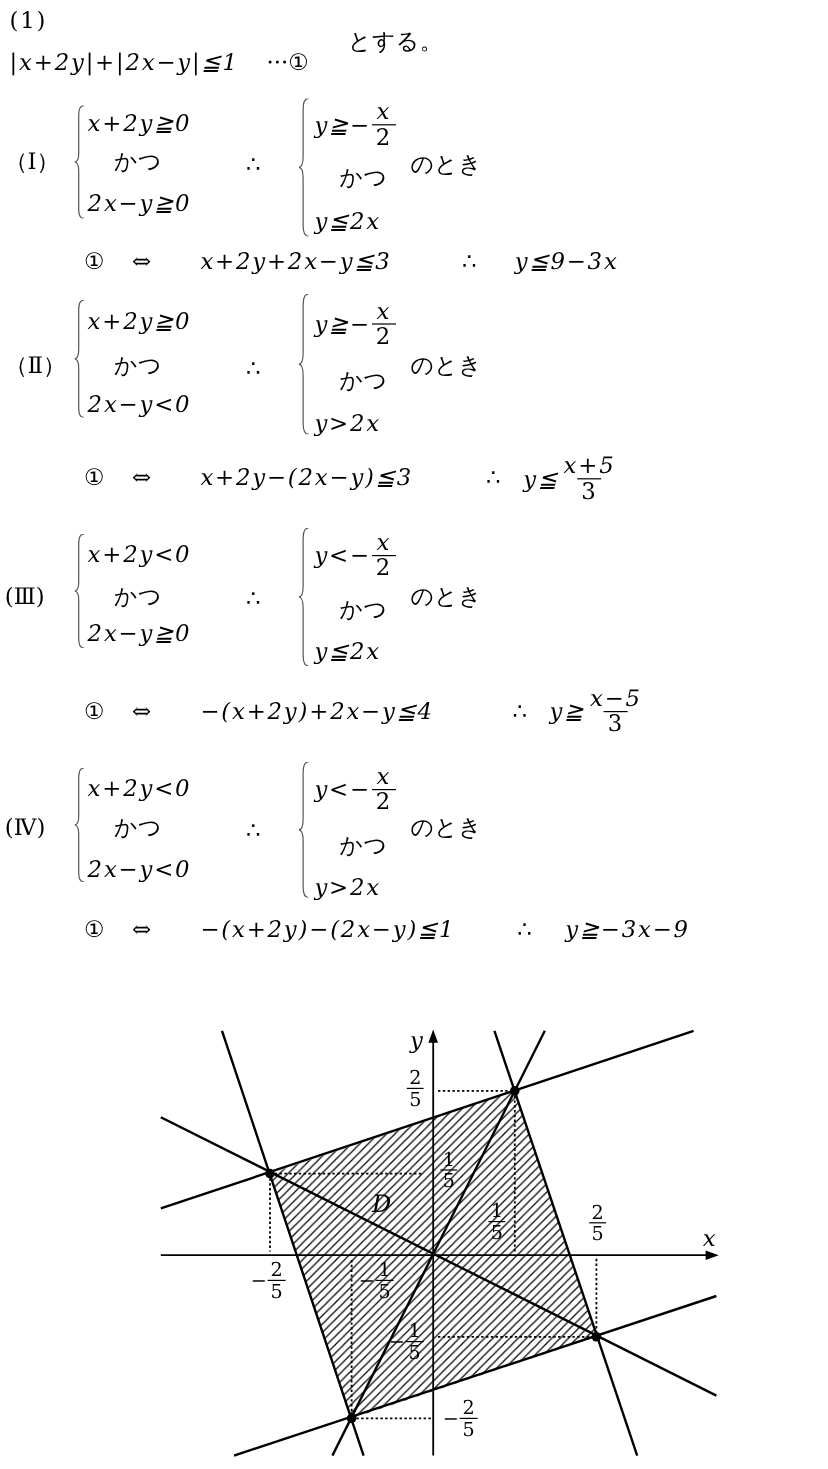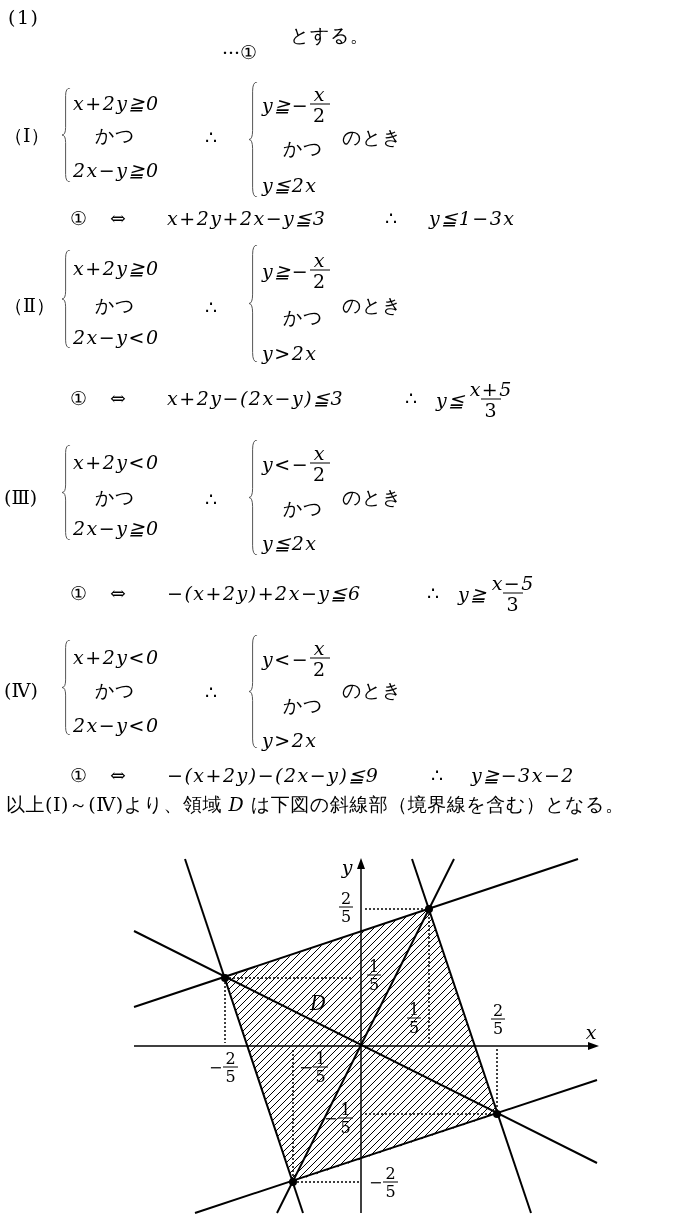--- a/index.html
+++ b/index.html
@@ -24,20 +24,21 @@
   .glab .frac .num, .glab .frac .den { line-height:17px; padding:0 2px; font-style:normal; }
   .glab .minus { margin-right:0px; }
   .axlab { position:absolute; font-style:italic; font-size:19px; transform:translate(-50%,-50%); }
 </style>
 </head>
 <body>
 
 <div id="page">
 
   <div class="t math" style="left:8px;top:6px">(1)</div>
+  <div class="t math it" style="left:8px;top:41px">|x+2y|+|2x−y|≦1</div>
   <div class="t" style="left:222px;top:41px">···①</div>
   <div class="t jp" style="left:290px;top:24px">とする。</div>
 
   <div>
     <div class="t" style="left:4px;top:124px">（Ⅰ）</div>
     <div class="brace" style="left:62px;top:88px;height:94px">
       <svg viewBox="0 0 10 100" preserveAspectRatio="none">
           <path d="M9,0 Q4,0 4,8 L4,42 Q4,50 0,50 Q4,50 4,58 L4,92 Q4,100 9,100" fill="none" stroke="#555" stroke-width="1" vector-effect="non-scaling-stroke"></path>
         </svg>
     </div>
@@ -57,21 +58,21 @@
         <span class="den">2</span>
       </span>
     </div>
     <div class="t jp" style="left:283px;top:137px">かつ</div>
     <div class="t math it" style="left:262px;top:174px">y≦2x</div>
     <div class="t jp" style="left:342px;top:126px">のとき</div>
     <div class="t" style="left:70px;top:207px">①</div>
     <div class="t" style="left:110px;top:207px">⇔</div>
     <div class="t math it" style="left:167px;top:207px">x+2y+2x−y≦3</div>
     <div class="t" style="left:385px;top:207px">∴</div>
-    <div class="t math it" style="left:429px;top:207px">y≦1−3x</div>
+    <div class="t math it" style="left:429px;top:207px">y≦9−3x</div>
   </div>
 
   <div>
     <div class="t" style="left:4px;top:294px">（Ⅱ）</div>
     <div class="brace" style="left:62px;top:250px;height:98px">
       <svg viewBox="0 0 10 100" preserveAspectRatio="none">
           <path d="M9,0 Q4,0 4,8 L4,42 Q4,50 0,50 Q4,50 4,58 L4,92 Q4,100 9,100" fill="none" stroke="#555" stroke-width="1" vector-effect="non-scaling-stroke"></path>
         </svg>
     </div>
     <div class="t math it" style="left:73px;top:257px">x+2y≧0</div>
@@ -127,21 +128,21 @@
       <span class="frac">
         <span class="num">x</span>
         <span class="den">2</span>
       </span>
     </div>
     <div class="t jp" style="left:283px;top:497px">かつ</div>
     <div class="t math it" style="left:262px;top:532px">y≦2x</div>
     <div class="t jp" style="left:342px;top:486px">のとき</div>
     <div class="t" style="left:70px;top:582px">①</div>
     <div class="t" style="left:110px;top:582px">⇔</div>
-    <div class="t math it" style="left:167px;top:582px">−(x+2y)+2x−y≦6</div>
+    <div class="t math it" style="left:167px;top:582px">−(x+2y)+2x−y≦4</div>
     <div class="t" style="left:427px;top:582px">∴</div>
     <div class="mid math" style="left:458px;top:593px">
       <span class="it">y≧</span>
       <span class="frac">
         <span class="num">x−5</span>
         <span class="den">3</span>
       </span>
     </div>
   </div>
 
@@ -166,28 +167,25 @@
       <span class="frac">
         <span class="num">x</span>
         <span class="den">2</span>
       </span>
     </div>
     <div class="t jp" style="left:283px;top:694px">かつ</div>
     <div class="t math it" style="left:262px;top:729px">y&gt;2x</div>
     <div class="t jp" style="left:342px;top:679px">のとき</div>
     <div class="t" style="left:70px;top:764px">①</div>
     <div class="t" style="left:110px;top:764px">⇔</div>
-    <div class="t math it" style="left:167px;top:764px">−(x+2y)−(2x−y)≦9</div>
+    <div class="t math it" style="left:167px;top:764px">−(x+2y)−(2x−y)≦1</div>
     <div class="t" style="left:431px;top:764px">∴</div>
-    <div class="t math it" style="left:471px;top:764px">y≧−3x−2</div>
-  </div>
-
-  <div class="t jp" style="left:6px;top:793px;font-size:19px">
-    <span>以上(Ⅰ)～(Ⅳ)より、領域 </span><span class="it">D</span><span> は下図の斜線部（境界線を含む）となる。</span>
-  </div>
+    <div class="t math it" style="left:471px;top:764px">y≧−3x−9</div>
+  </div>
+
 
   <svg id="diagram" viewBox="0 840 690 384">
     <defs>
       <pattern id="hatch" patternUnits="userSpaceOnUse" width="7" height="7">
         <path d="M-1,1 L1,-1 M0,7 L7,0 M6,8 L8,6" stroke="#000" stroke-width="1"></path>
       </pattern>
     </defs>
     <polygon points="429,909 225,978 293,1182 497,1114" fill="url(#hatch)" stroke="none"></polygon>
 
     <g stroke="#000" stroke-width="1.5" stroke-dasharray="2,2" fill="none">

